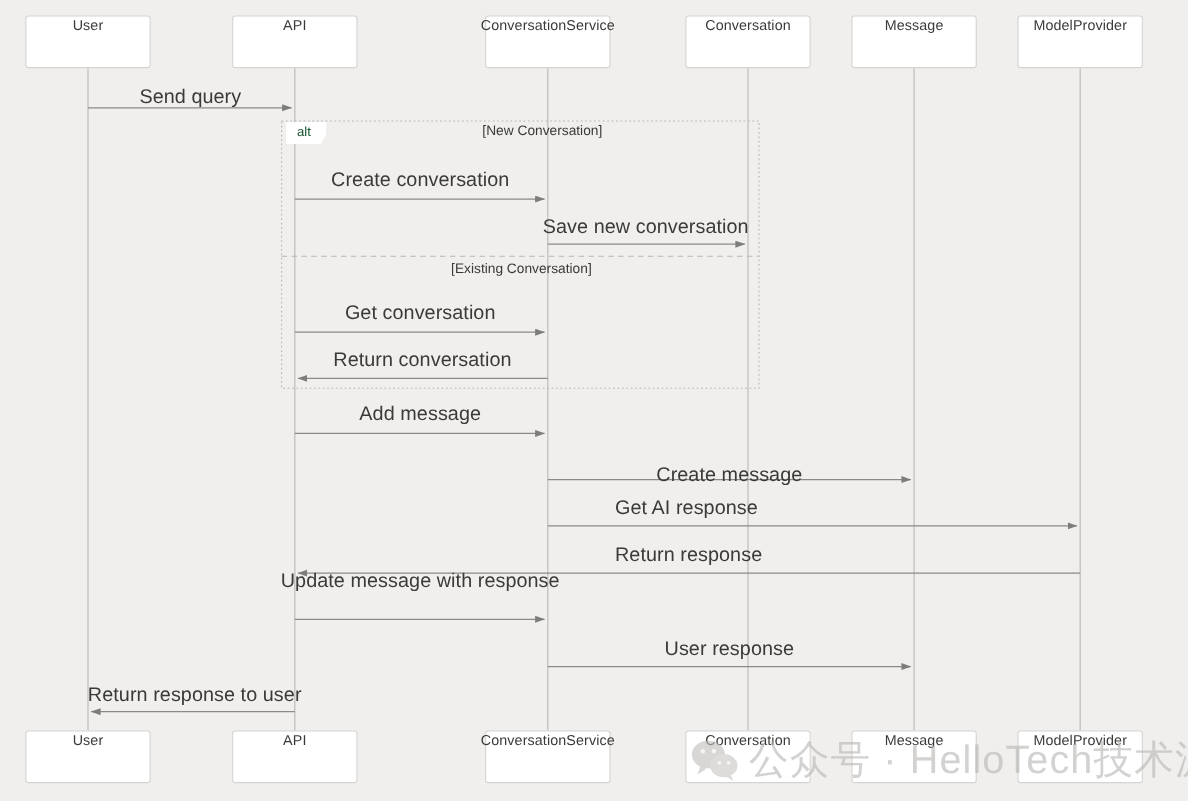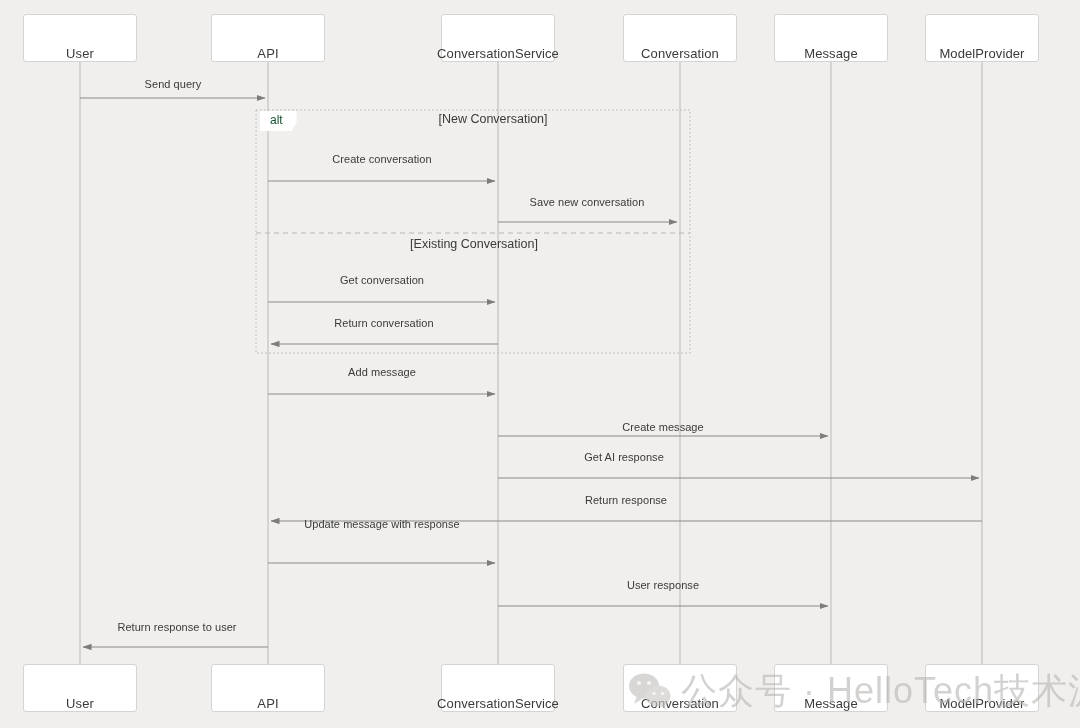--- a/index.html
+++ b/index.html
@@ -26,29 +26,29 @@
     width: 1080px;
     height: 728px;
   }
   .participant-box {
     position: absolute;
     background: #ffffff;
     border: 1px solid #d6d4d2;
     border-radius: 3px;
     box-sizing: border-box;
     display: flex;
-    align-items: flex-end;
+    align-items: flex-start;
     justify-content: center;
     font-size: 13px;
     color: #3a3a38;
     letter-spacing: 0.1px;
   }
   .msg-label {
     position: absolute;
-    font-size: 11px;
+    font-size: 18px;
     color: #3a3a38;
     white-space: nowrap;
     transform: translateX(-50%);
     letter-spacing: 0.05px;
   }
   .guard-label {
     position: absolute;
     font-size: 12.5px;
     color: #3a3a38;
     white-space: nowrap;

